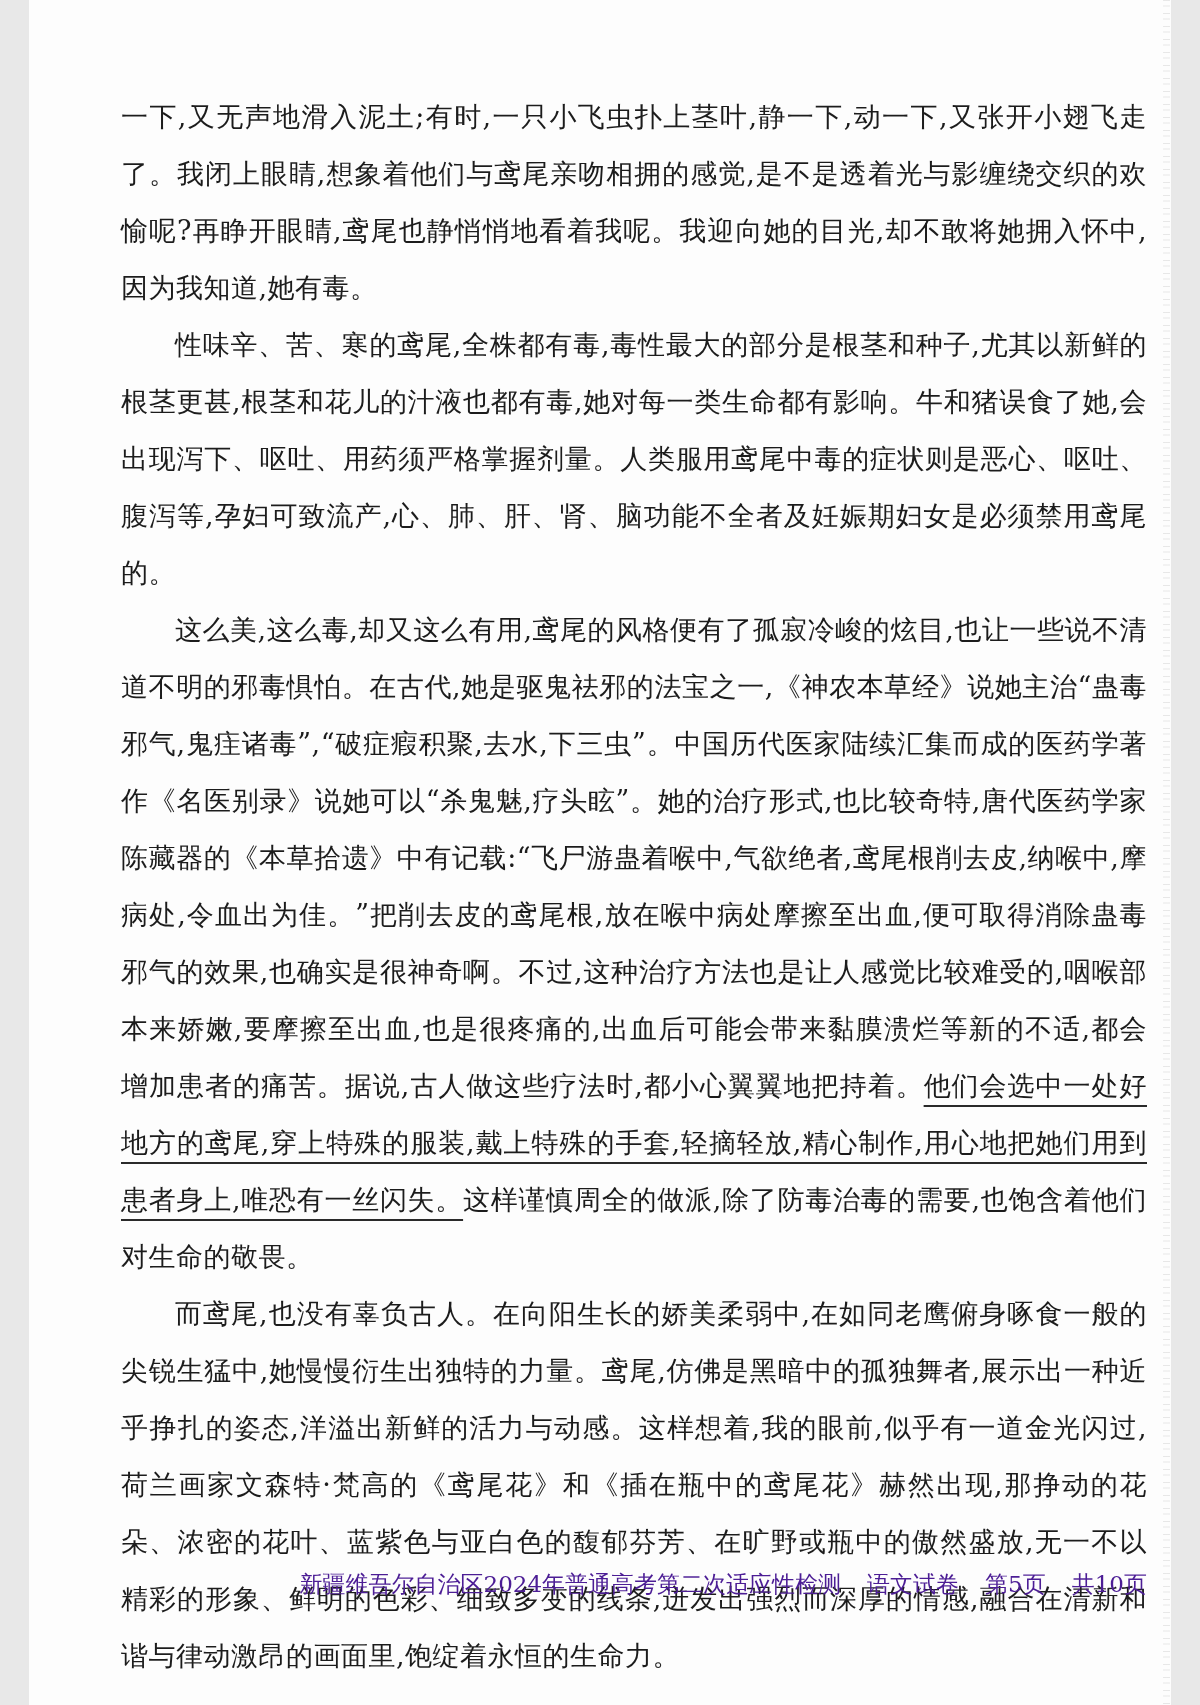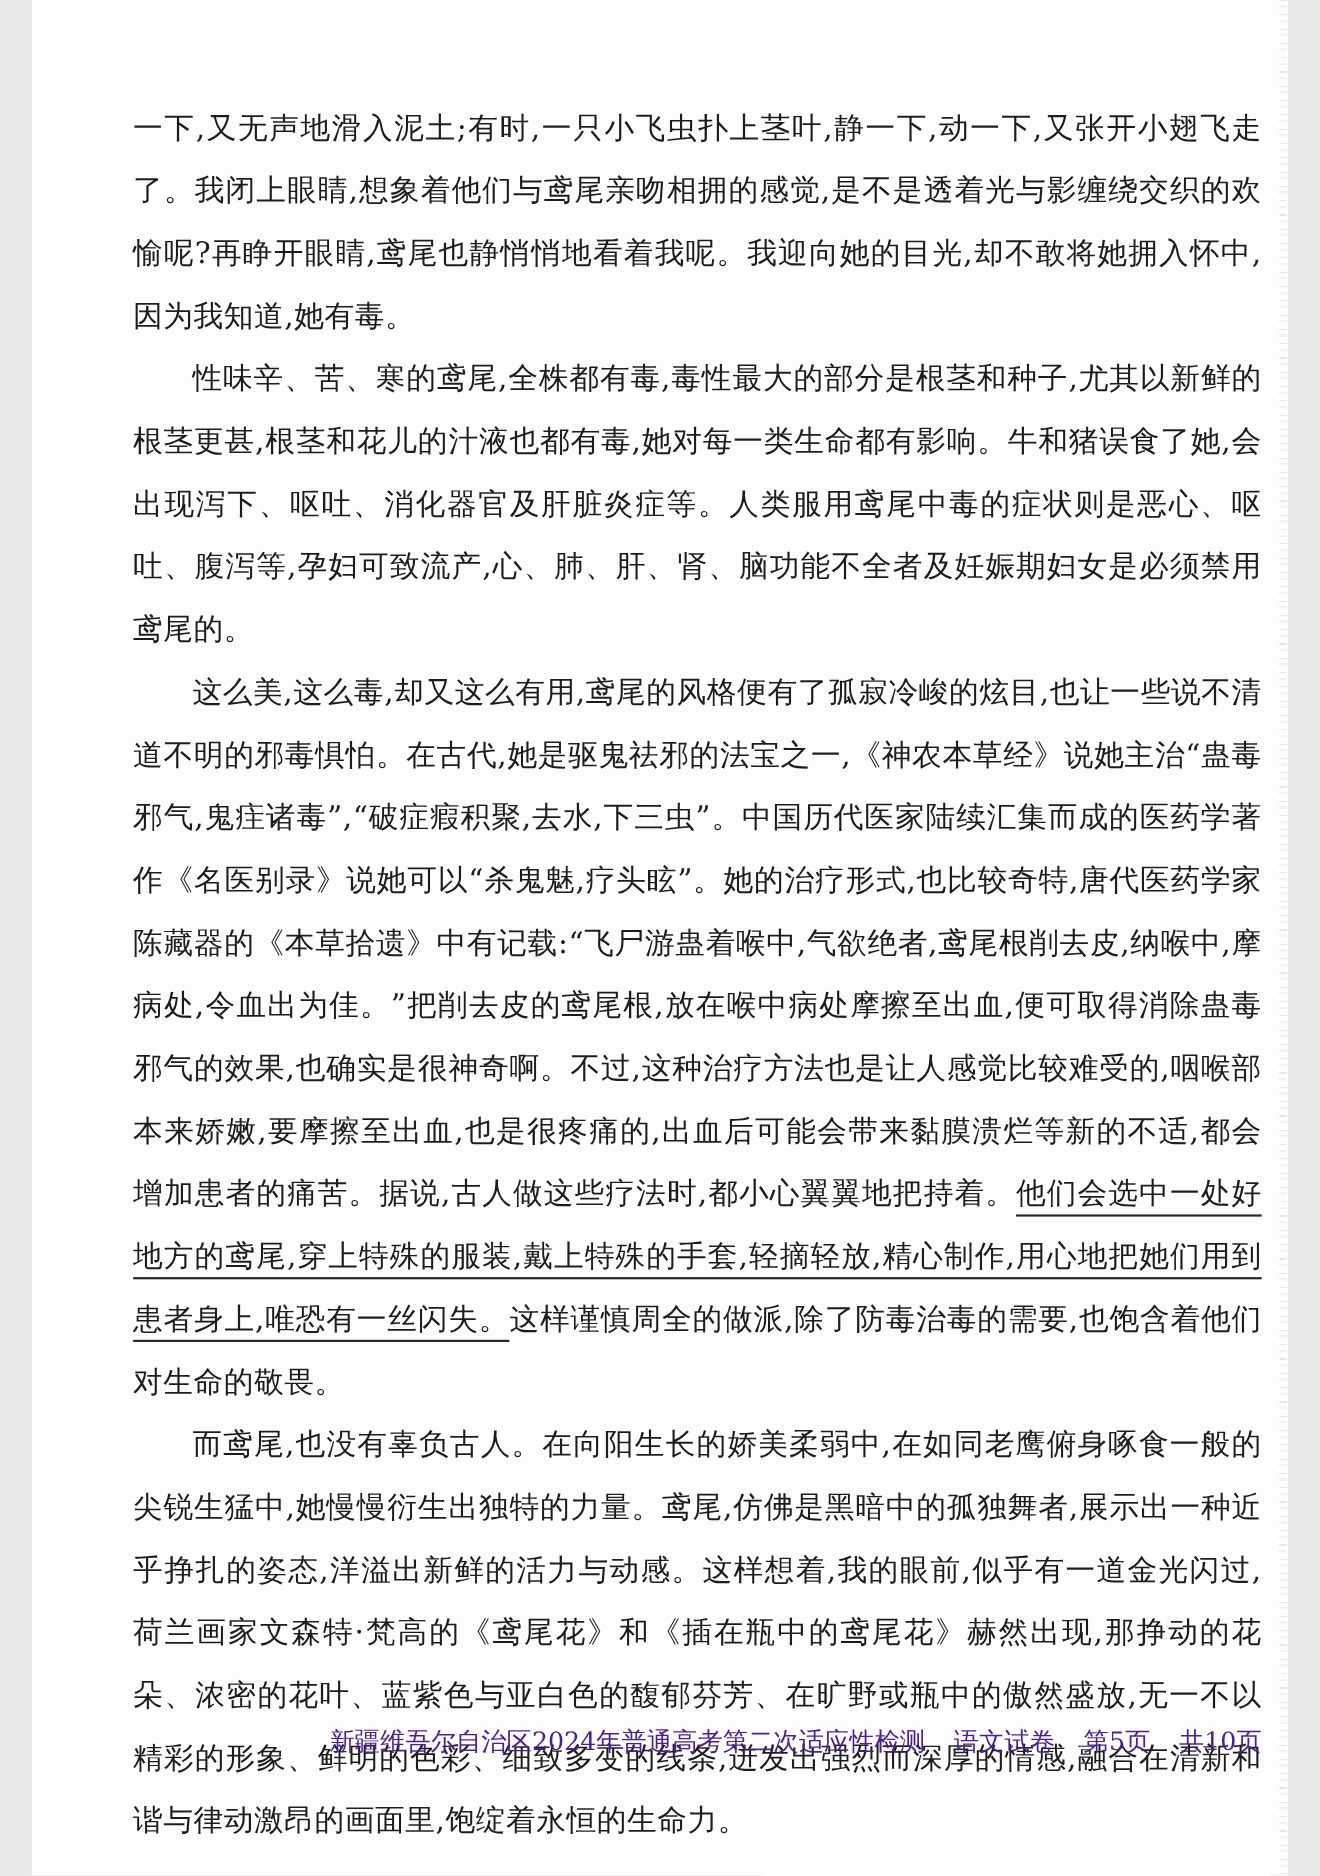--- a/index.html
+++ b/index.html
@@ -72,21 +72,21 @@
   }
 </style>
 </head>
 <body>
 
 <div class="page">
 
   <div class="document-body">
 
   <p class="para"><span>一下,又无声地滑入泥土;有时,一只小飞虫扑上茎叶,静一下,动一下,又张开小翅飞走了。我闭上眼睛,想象着他们与鸢尾亲吻相拥的感觉,是不是透着光与影缠绕交织的欢愉呢?再睁开眼睛,鸢尾也静悄悄地看着我呢。我迎向她的目光,却不敢将她拥入怀中,因为我知道,她有毒。</span></p>
-      <p class="para indent"><span>性味辛、苦、寒的鸢尾,全株都有毒,毒性最大的部分是根茎和种子,尤其以新鲜的根茎更甚,根茎和花儿的汁液也都有毒,她对每一类生命都有影响。牛和猪误食了她,会出现泻下、呕吐、消化器官及肝脏炎症等。人类服用鸢尾中毒的症状则是恶心、呕吐、腹泻等,孕妇可致流产,心、肺、肝、肾、脑功能不全者及妊娠期妇女是必须禁用鸢尾的。</span></p>
+      <p class="para indent"><span>性味辛、苦、寒的鸢尾,全株都有毒,毒性最大的部分是根茎和种子,尤其以新鲜的根茎更甚,根茎和花儿的汁液也都有毒,她对每一类生命都有影响。牛和猪误食了她,会出现泻下、呕吐、用药须严格掌握剂量。人类服用鸢尾中毒的症状则是恶心、呕吐、腹泻等,孕妇可致流产,心、肺、肝、肾、脑功能不全者及妊娠期妇女是必须禁用鸢尾的。</span></p>
       <p class="para indent"><span>这么美,这么毒,却又这么有用,鸢尾的风格便有了孤寂冷峻的炫目,也让一些说不清道不明的邪毒惧怕。在古代,她是驱鬼祛邪的法宝之一,《神农本草经》说她主治“蛊毒邪气,鬼疰诸毒”,“破症瘕积聚,去水,下三虫”。中国历代医家陆续汇集而成的医药学著作《名医别录》说她可以“杀鬼魅,疗头眩”。她的治疗形式,也比较奇特,唐代医药学家陈藏器的《本草拾遗》中有记载:“飞尸游蛊着喉中,气欲绝者,鸢尾根削去皮,纳喉中,摩病处,令血出为佳。”把削去皮的鸢尾根,放在喉中病处摩擦至出血,便可取得消除蛊毒邪气的效果,也确实是很神奇啊。不过,这种治疗方法也是让人感觉比较难受的,咽喉部本来娇嫩,要摩擦至出血,也是很疼痛的,出血后可能会带来黏膜溃烂等新的不适,都会增加患者的痛苦。据说,古人做这些疗法时,都小心翼翼地把持着。</span><span class="u">他们会选中一处好地方的鸢尾,穿上特殊的服装,戴上特殊的手套,轻摘轻放,精心制作,用心地把她们用到患者身上,唯恐有一丝闪失。</span><span>这样谨慎周全的做派,除了防毒治毒的需要,也饱含着他们对生命的敬畏。</span></p>
       <p class="para indent"><span>而鸢尾,也没有辜负古人。在向阳生长的娇美柔弱中,在如同老鹰俯身啄食一般的尖锐生猛中,她慢慢衍生出独特的力量。鸢尾,仿佛是黑暗中的孤独舞者,展示出一种近乎挣扎的姿态,洋溢出新鲜的活力与动感。这样想着,我的眼前,似乎有一道金光闪过,荷兰画家文森特·梵高的《鸢尾花》和《插在瓶中的鸢尾花》赫然出现,那挣动的花朵、浓密的花叶、蓝紫色与亚白色的馥郁芬芳、在旷野或瓶中的傲然盛放,无一不以精彩的形象、鲜明的色彩、细致多变的线条,迸发出强烈而深厚的情感,融合在清新和谐与律动激昂的画面里,饱绽着永恒的生命力。</span></p>
     </div>
 
   <div class="page-footer">
     <span>新疆维吾尔自治区2024年普通高考第二次适应性检测</span><span class="sep"></span><span>语文试卷</span><span class="sep"></span><span>第5页</span><span class="sep"></span><span>共10页</span>
   </div>
 
   <div class="edge-noise"></div>
 

